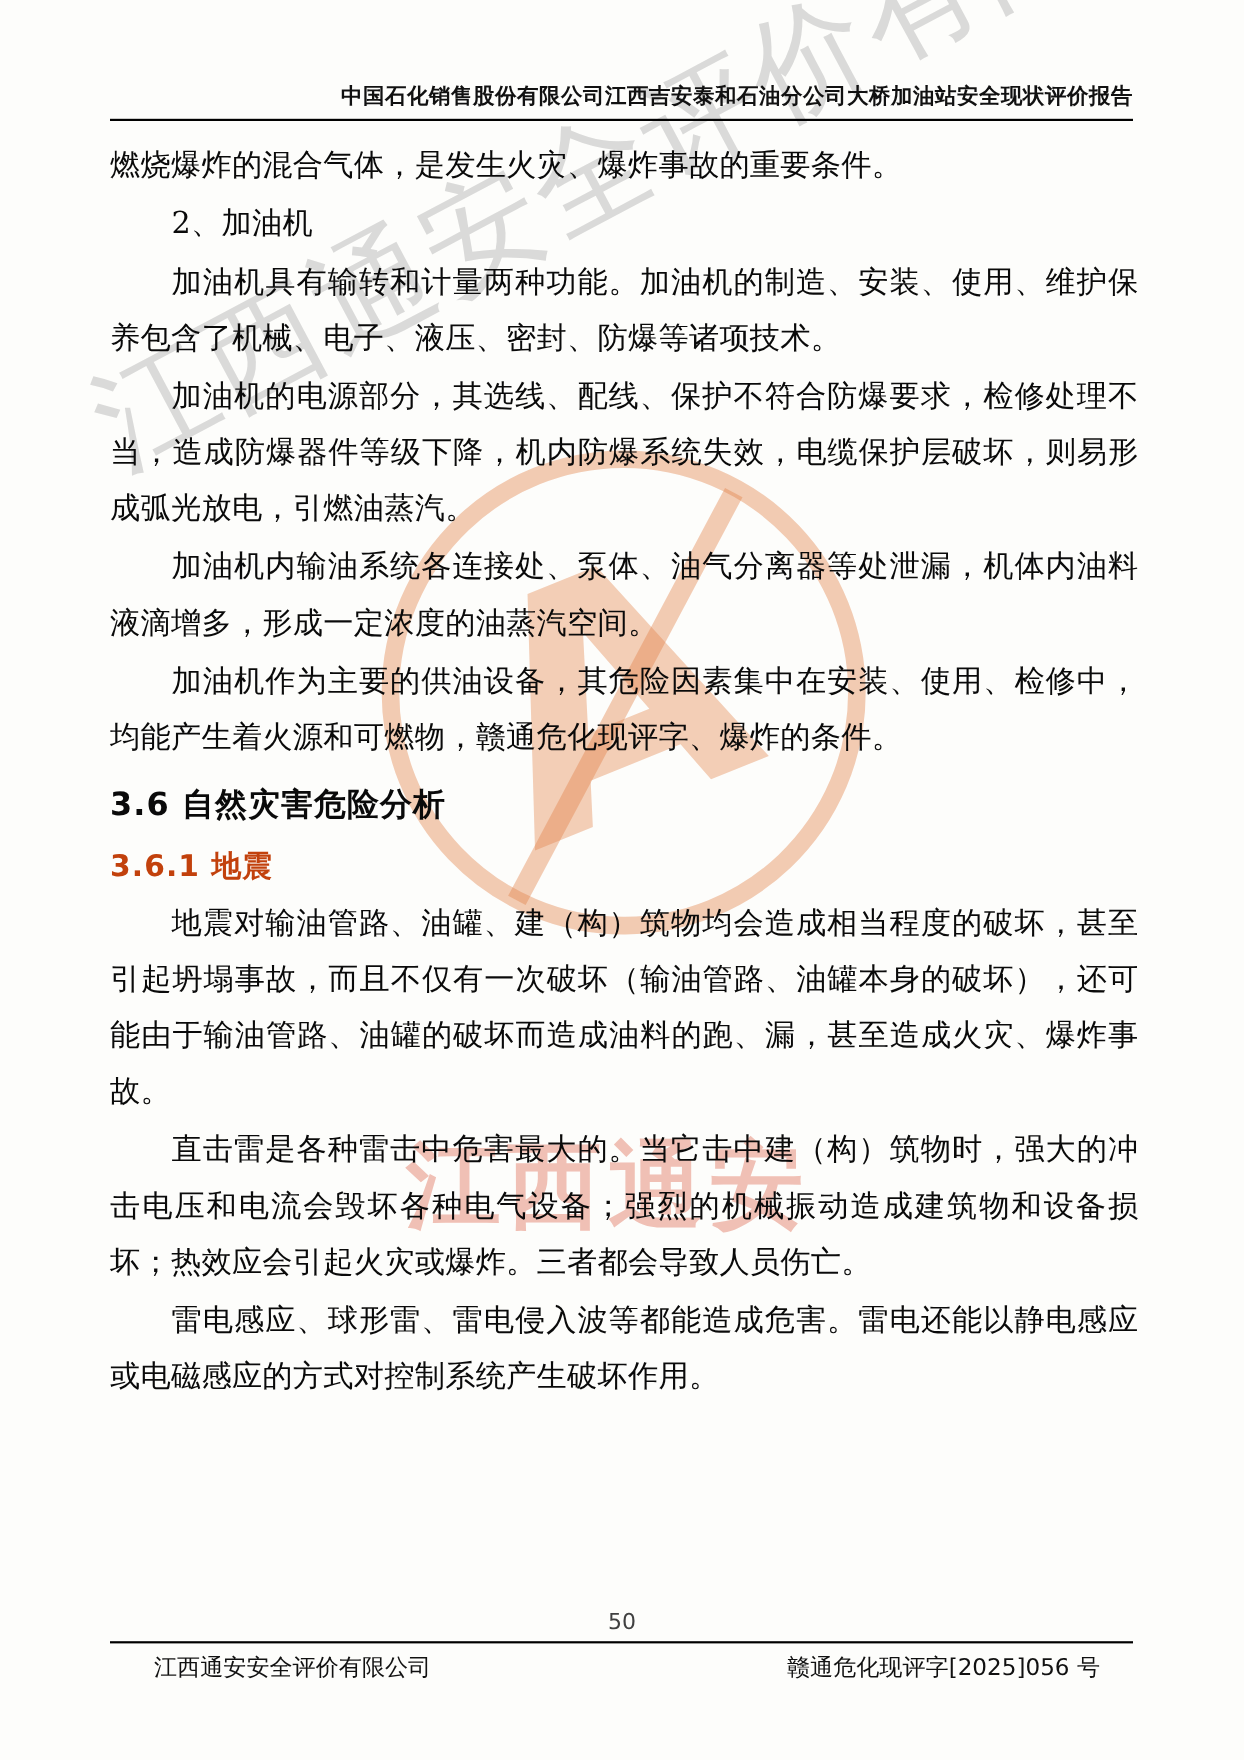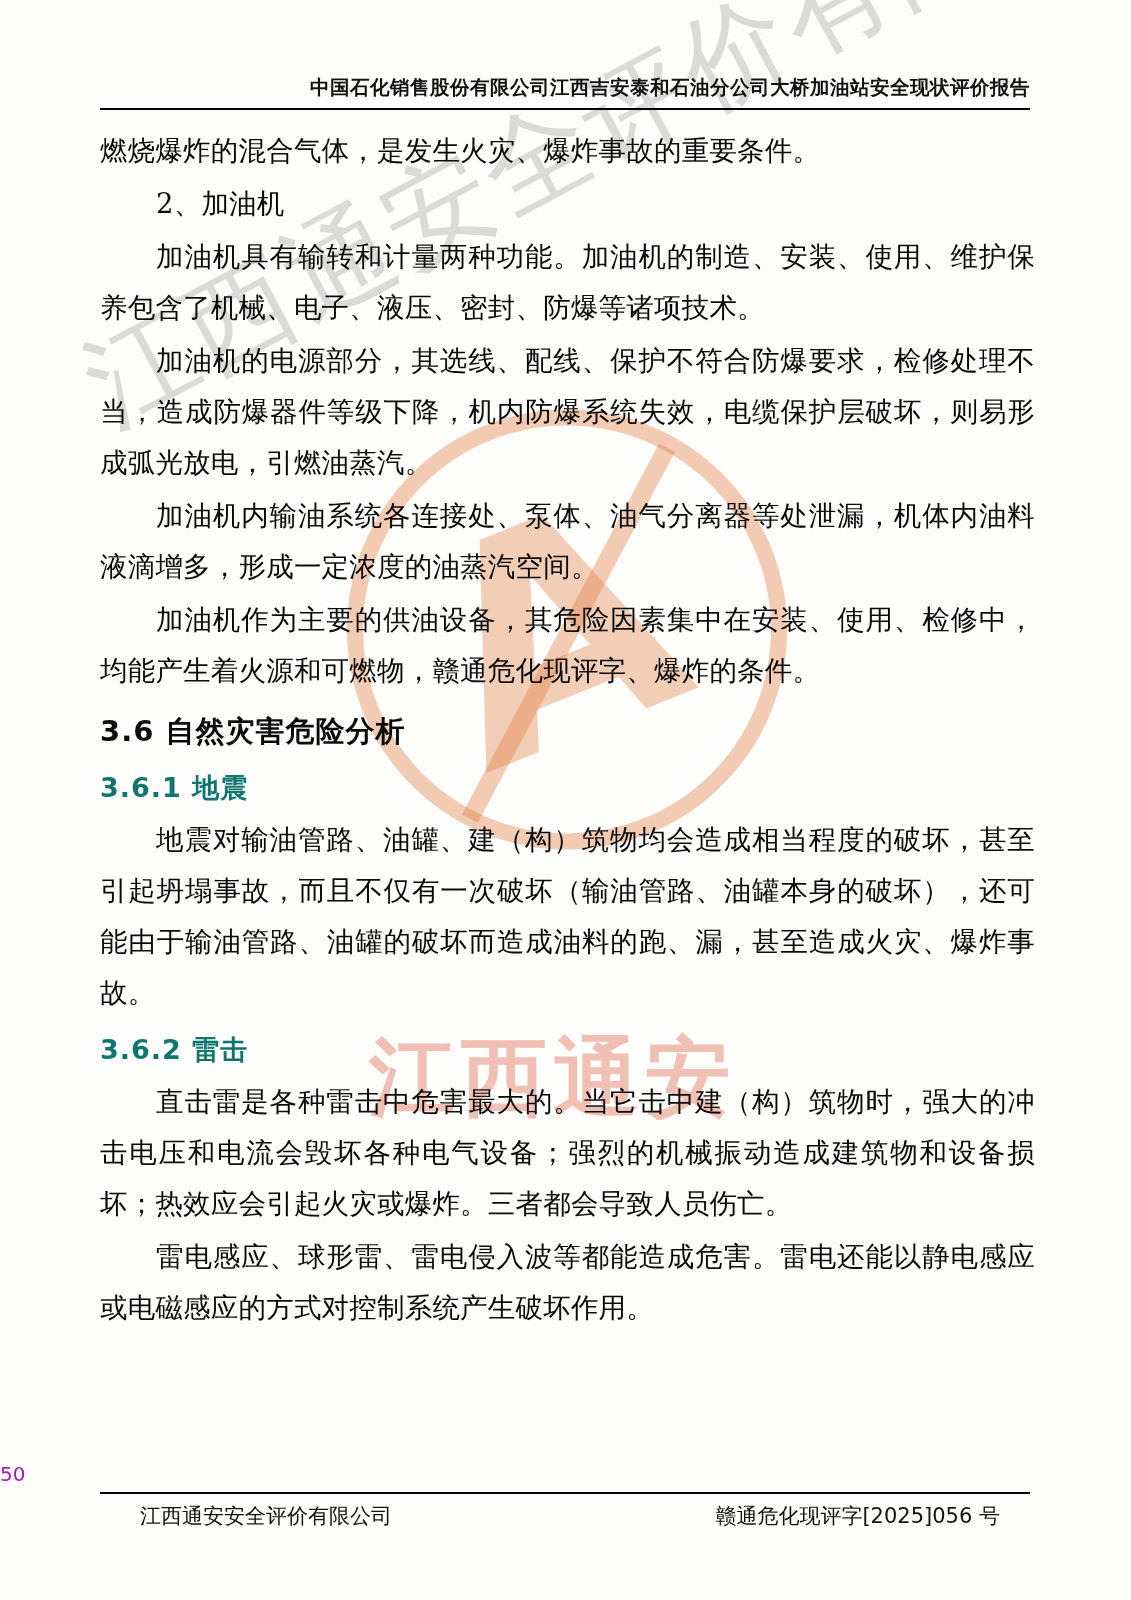--- a/index.html
+++ b/index.html
@@ -141,32 +141,33 @@
     letter-spacing: 1px;
     color: #0a0a0a;
   }
   h3.h-sub {
     margin: 8px 0 2px 0;
     font-size: 27px;
     line-height: 48px;
     font-family: "DejaVu Sans", "Liberation Sans", sans-serif;
     font-weight: bold;
     letter-spacing: 1px;
-    color: #0f766e;
+    color: #c2410c;
   }
 
   
   .page-number {
     position: absolute;
     left: 0;
     top: 1462px;
     width: 1131px;
+    text-align: center;
     font-size: 20px;
     font-family: "DejaVu Sans", "Liberation Sans", sans-serif;
-    color: #a21caf;
+    color: #404040;
     z-index: 2;
   }
   .footer-rule {
     position: absolute;
     left: 100px;
     top: 1492px;
     width: 930px;
     height: 2px;
     background: #000;
     z-index: 2;
@@ -213,21 +214,20 @@
       <p class="para indent">加油机具有输转和计量两种功能。加油机的制造、安装、使用、维护保养包含了机械、电子、液压、密封、防爆等诸项技术。</p>
       <p class="para indent">加油机的电源部分，其选线、配线、保护不符合防爆要求，检修处理不当，造成防爆器件等级下降，机内防爆系统失效，电缆保护层破坏，则易形成弧光放电，引燃油蒸汽。</p>
       <p class="para indent">加油机内输油系统各连接处、泵体、油气分离器等处泄漏，机体内油料液滴增多，形成一定浓度的油蒸汽空间。</p>
       <p class="para indent">加油机作为主要的供油设备，其危险因素集中在安装、使用、检修中，均能产生着火源和可燃物，赣通危化现评字、爆炸的条件。</p>
 
       <h2 class="h-sec">3.6 自然灾害危险分析</h2>
 
       <h3 class="h-sub">3.6.1 地震</h3>
       <p class="para indent">地震对输油管路、油罐、建（构）筑物均会造成相当程度的破坏，甚至引起坍塌事故，而且不仅有一次破坏（输油管路、油罐本身的破坏），还可能由于输油管路、油罐的破坏而造成油料的跑、漏，甚至造成火灾、爆炸事故。</p>
 
-      <h3 class="h-sub">3.6.2 雷击</h3>
       <p class="para indent">直击雷是各种雷击中危害最大的。当它击中建（构）筑物时，强大的冲击电压和电流会毁坏各种电气设备；强烈的机械振动造成建筑物和设备损坏；热效应会引起火灾或爆炸。三者都会导致人员伤亡。</p>
       <p class="para indent">雷电感应、球形雷、雷电侵入波等都能造成危害。雷电还能以静电感应或电磁感应的方式对控制系统产生破坏作用。</p>
 
     </div>
 
     <div class="page-number">50</div>
     <div class="footer-rule"></div>
     <div class="footer-row">
       <div class="footer-left">江西通安安全评价有限公司</div>
       <div class="footer-right">赣通危化现评字[2025]056 号</div>

